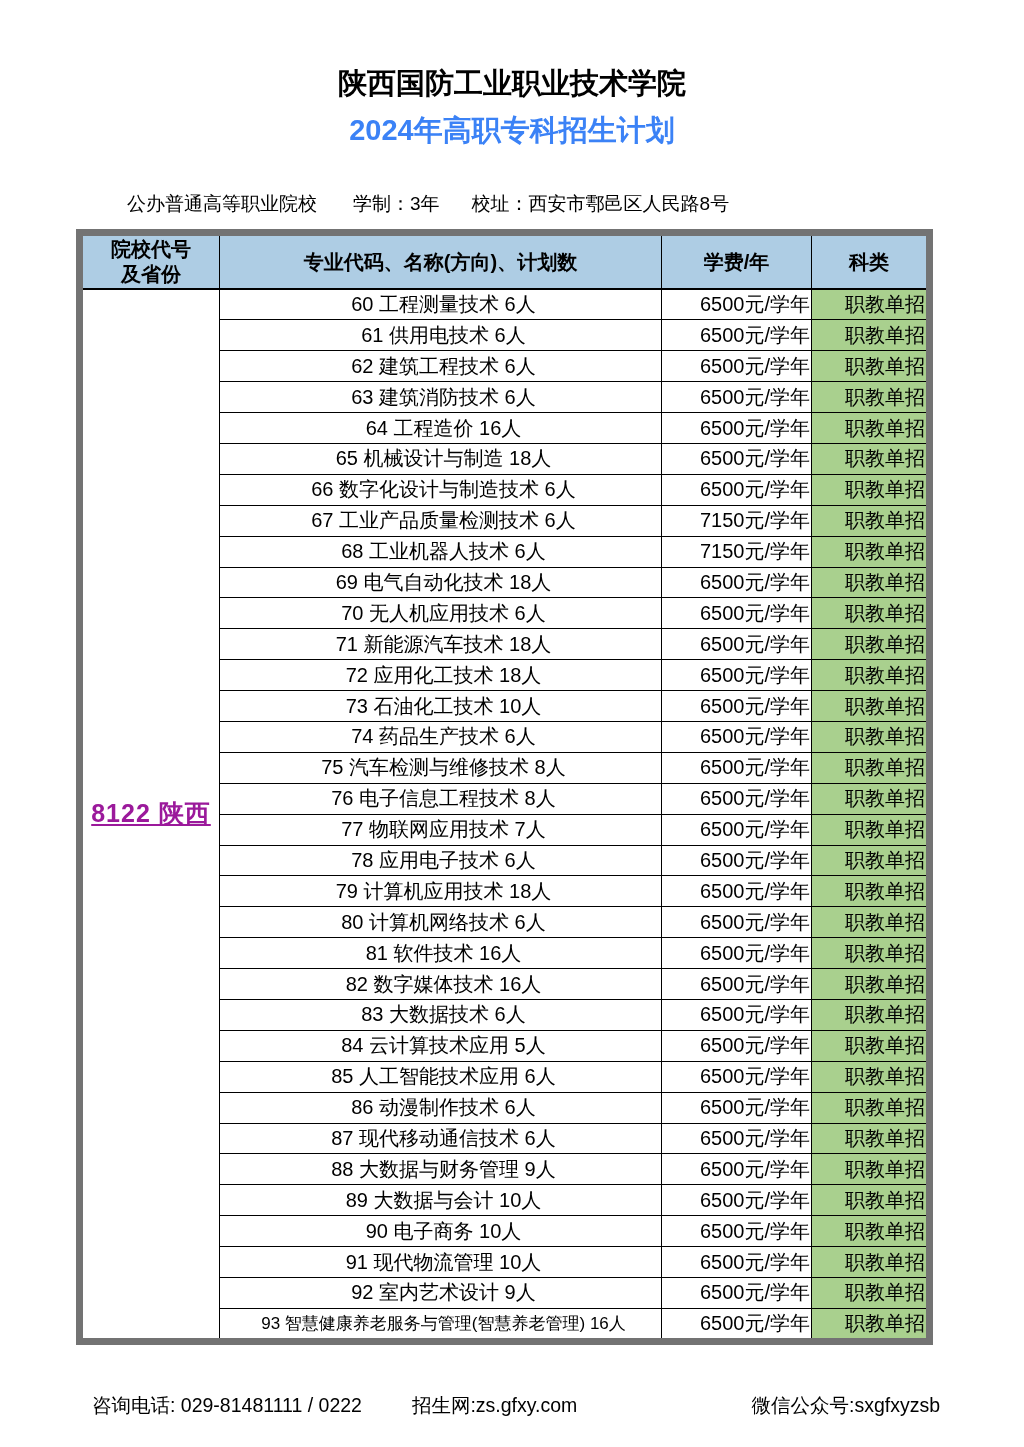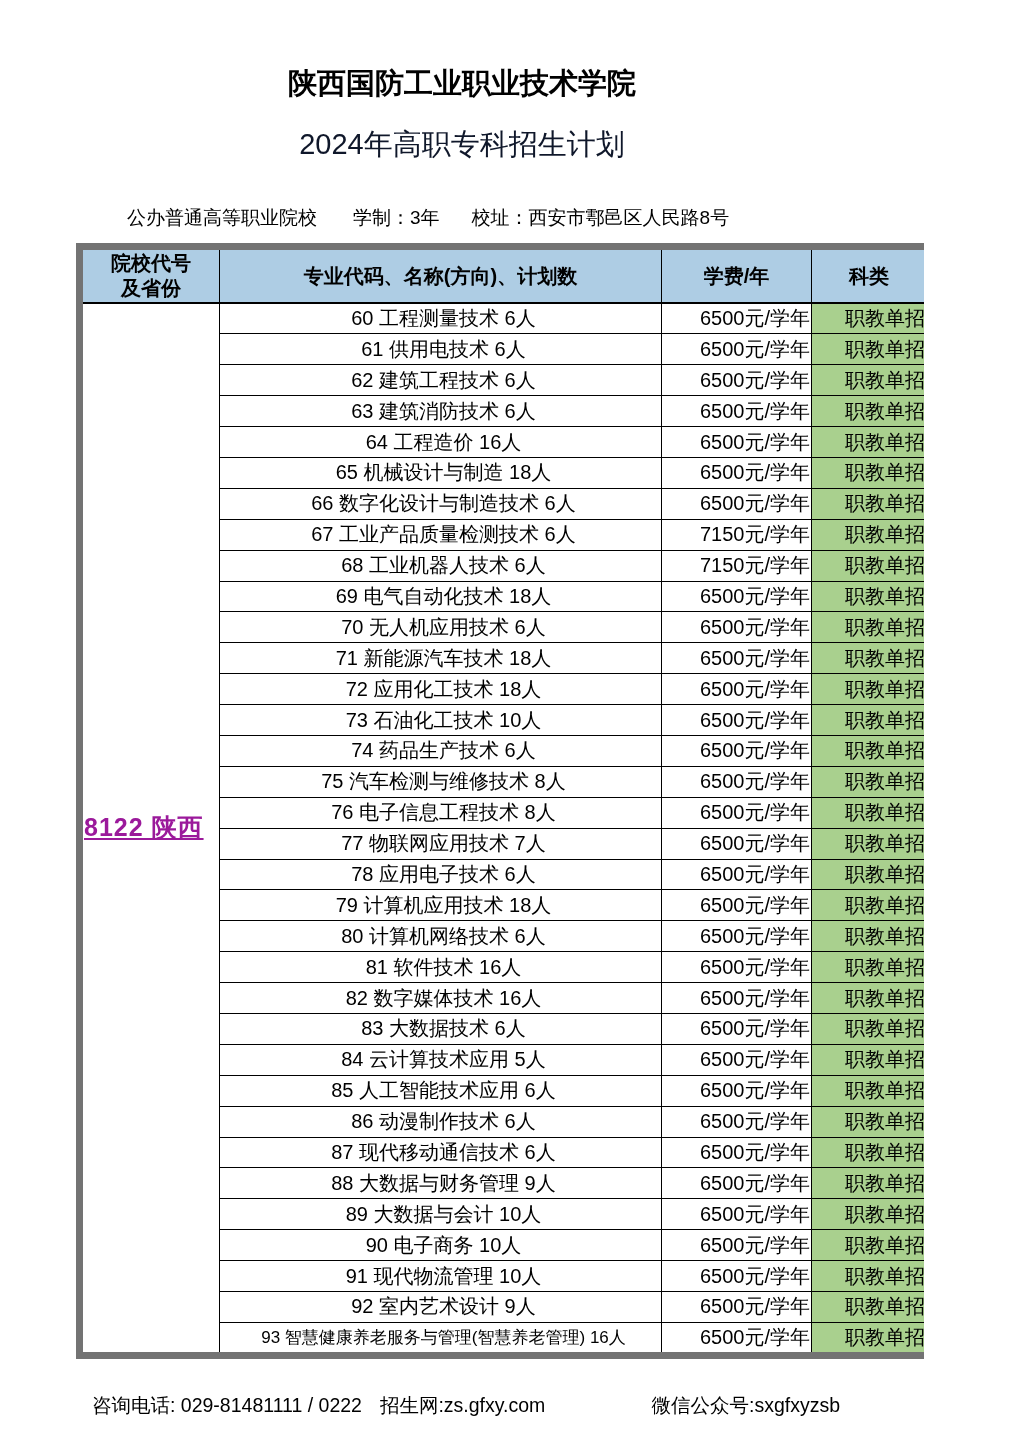--- a/index.html
+++ b/index.html
@@ -3,28 +3,28 @@
 <meta charset="utf-8">
 <style>
   * { box-sizing: border-box; }
   html, body { margin: 0; padding: 0; background: #ffffff; }
   body {
     width: 1024px; height: 1447px;
     font-family: "Liberation Sans", "DejaVu Sans", sans-serif;
     color: #000;
     position: relative;
   }
-  .page { position: relative; width: 924px; height: 1447px; overflow: hidden; }
+  .page { position: relative; width: 1024px; height: 1447px; overflow: hidden; }
 
   .title {
     margin: 0; padding-top: 64px;
     text-align: center; font-size: 29px; font-weight: bold; color: #000;
   }
   .subtitle {
-    margin: 21px 0 0; text-align: center; font-size: 29px; font-weight: normal; color: #0f172a;
+    margin: 7px 0 0; text-align: center; font-size: 29px; font-weight: bold; color: #3b82f6;
   }
 
   .info-line {
     margin: 40px 0 12px 127px;
     font-size: 19px; display: flex; align-items: baseline;
   }
   .info-line .seg1 { margin-right: 36px; }
   .info-line .seg2 { margin-right: 32px; }
 
   table.enroll {
@@ -54,36 +54,37 @@
 
   table.enroll tbody td {
     height: 30.9px;
     font-size: 20px;
     vertical-align: middle;
     background: #ffffff;
   }
   td.major-cell { text-align: center; padding-left: 7px; }
   td.fee-cell { text-align: right; }
   td.category-cell { text-align: right; background: #a9d08e !important; }
-  td.code-cell { vertical-align: middle; background: #ffffff; }
+  td.code-cell { text-align: center; vertical-align: middle; background: #ffffff; }
   .code-text {
     color: #9b199b;
     font-weight: bold;
     font-size: 25px;
     text-decoration: underline;
     letter-spacing: 1px;
     cursor: pointer;
   }
   tbody tr:last-child td.major-cell { font-size: 17px; }
 
   .footer {
     position: absolute;
     left: 92px; right: 84px; top: 1392px;
     display: flex; align-items: baseline;
     font-size: 19.5px;
+    gap: 32px;
   }
   .footer .site { margin-left: 18px; }
   .footer .wechat { margin-left: auto; }
 </style>
 </head>
 <body>
 
 <div class="page">
 
   <h1 class="title">陕西国防工业职业技术学院</h1>

